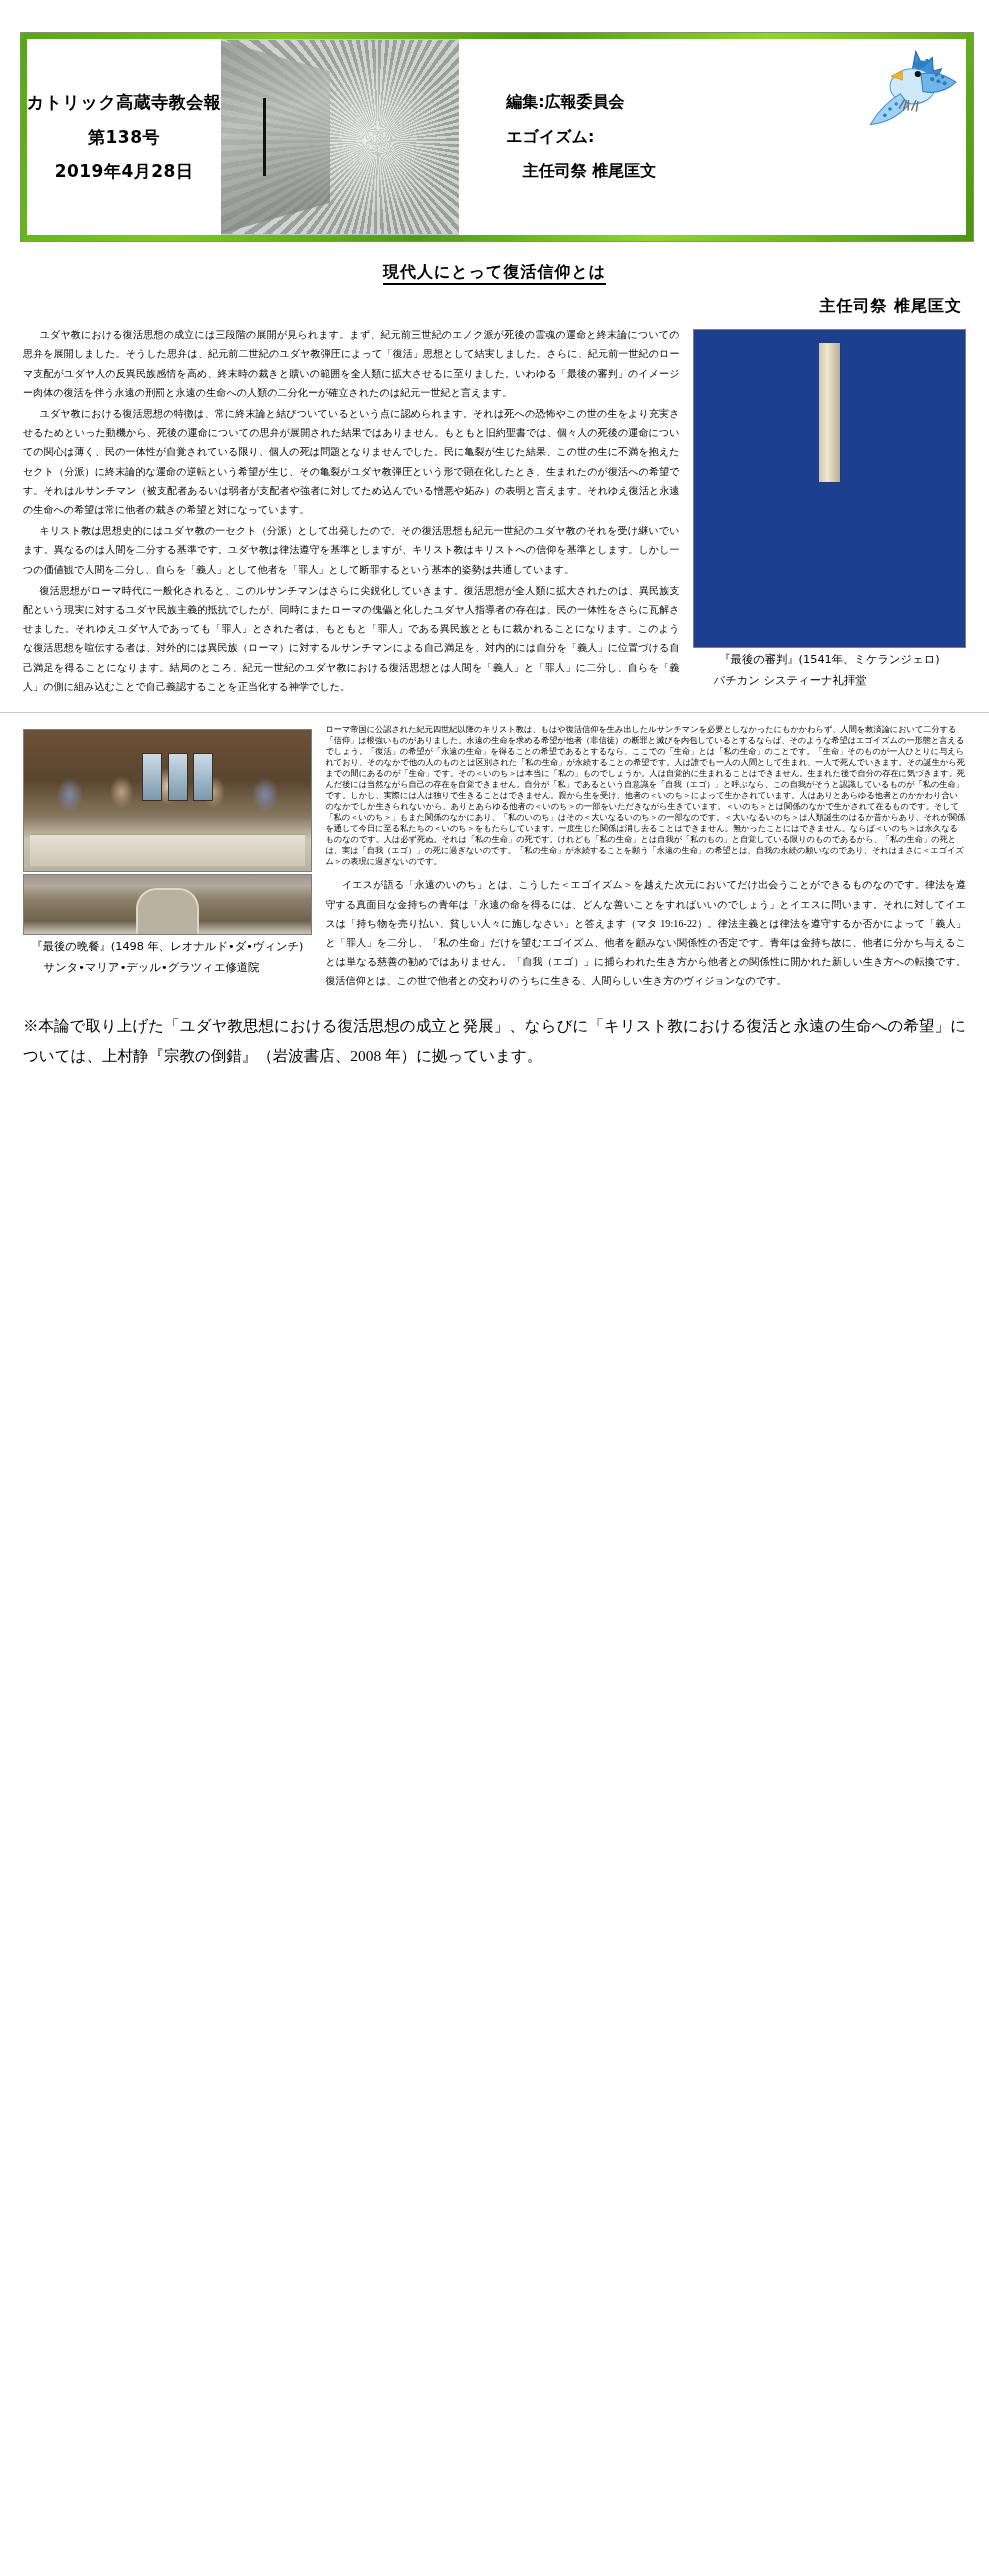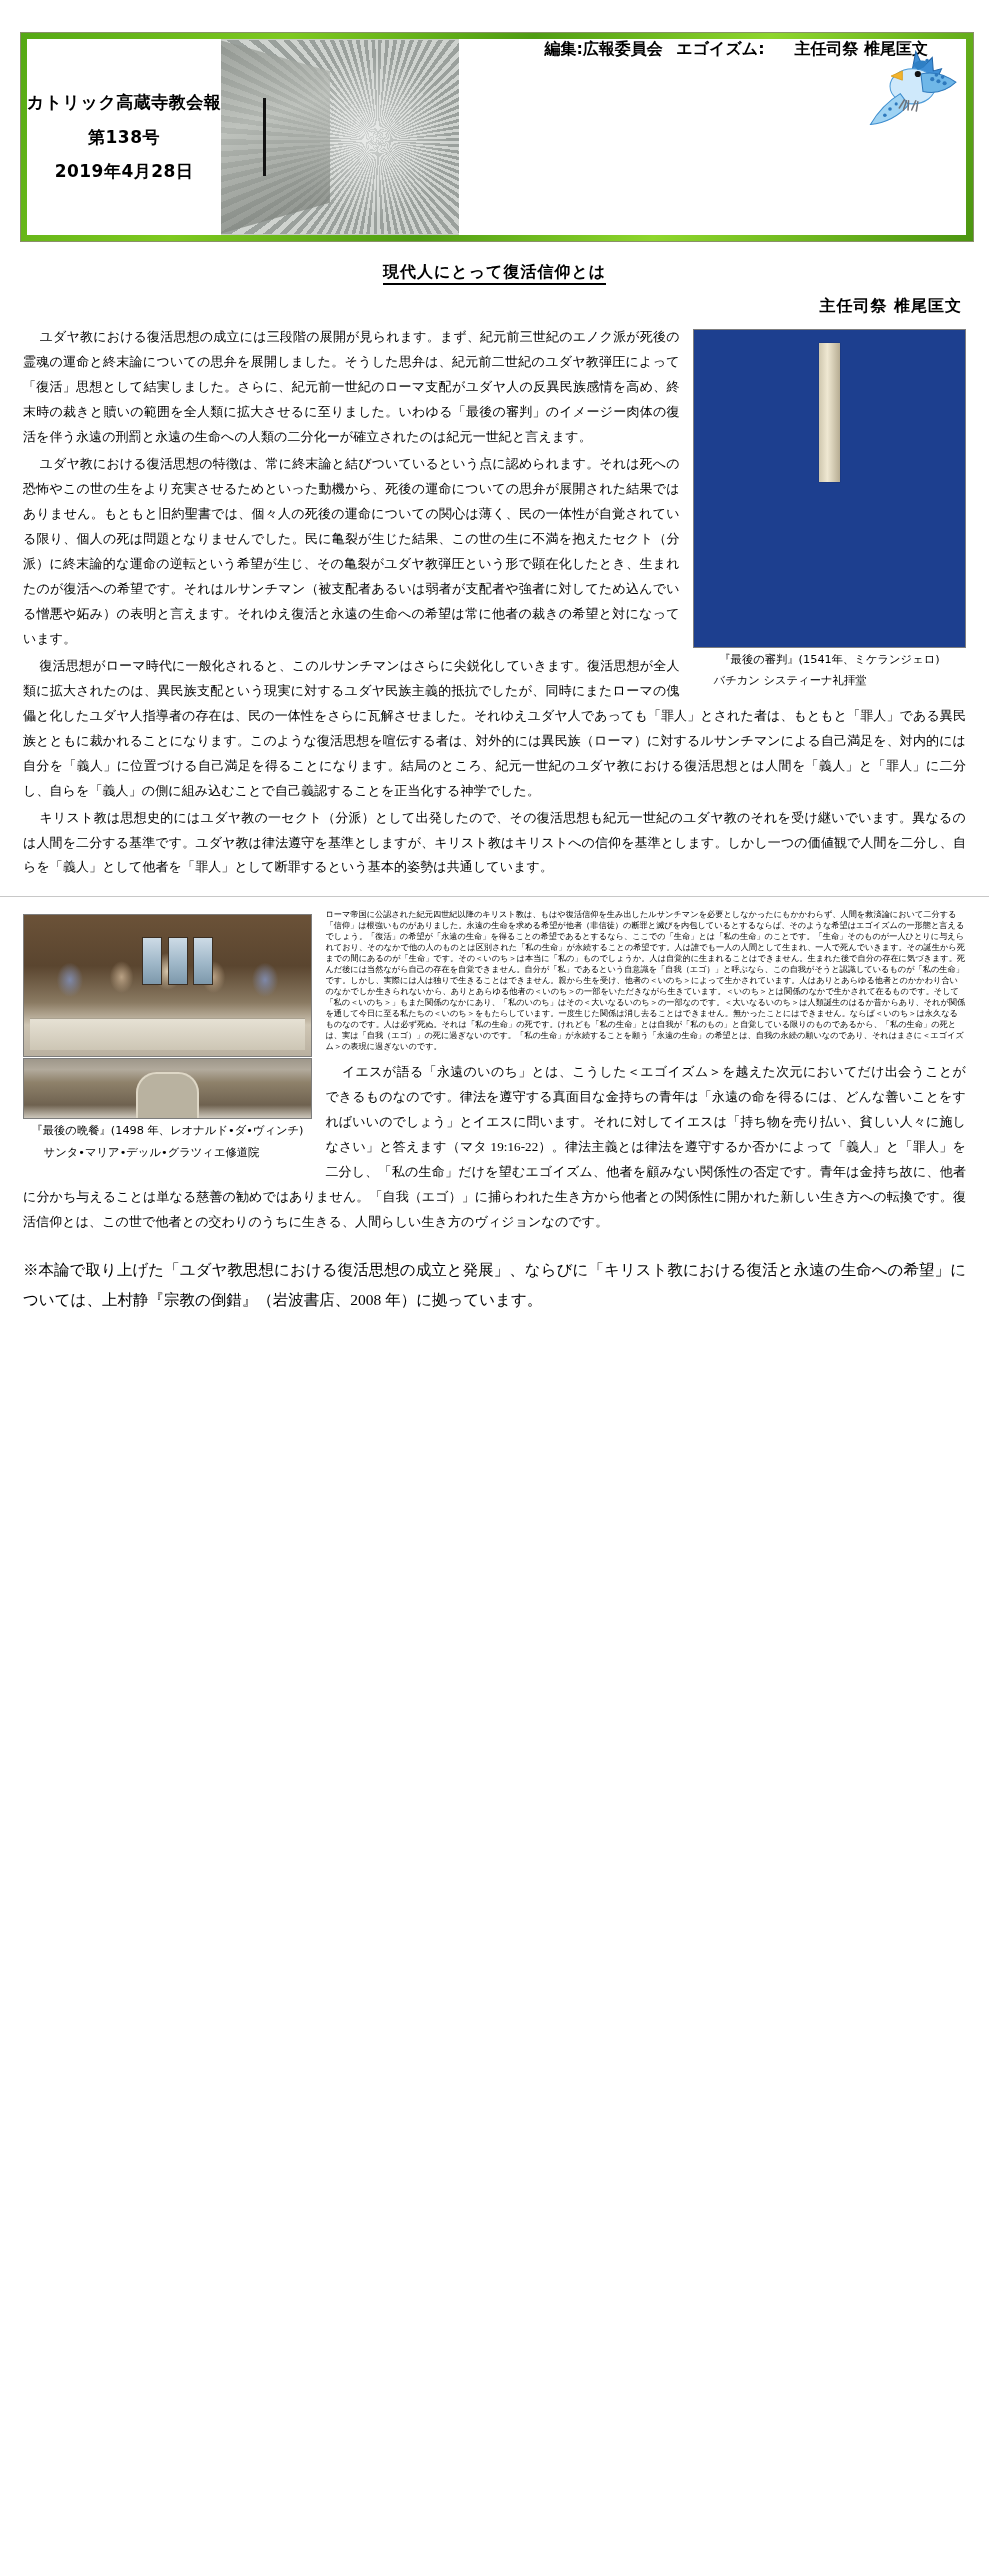--- a/index.html
+++ b/index.html
@@ -106,21 +106,21 @@
     text-shadow: 0 0 8.2px rgba(255,255,255,.9);
   }
 
   
   .mast-right {
     flex: 1 1 auto;
     margin-left: -1px;
     background: #ffffff;
     position: relative;
     display: flex;
-    flex-direction: row;
+    flex-direction: column;
     justify-content: center;
     gap: 13.4px;
     padding: 0 0 0 47px;
     font-family: "DejaVu Sans", "Liberation Sans", sans-serif;
     font-size: 16px;
     font-weight: 700;
     color: #000;
     z-index: 3;
   }
   .mast-right .indent { padding-left: 16.5px; }
@@ -154,21 +154,21 @@
     font-size: 16px;
     font-weight: 700;
     letter-spacing: 1px;
   }
 
   .body-wrap {
     margin: 8.2px 23px 0 23px;
   }
   p.para {
     margin: 0 0 2.1px 0;
-    font-size: 13px;
+    font-size: 10px;
     line-height: 1.92;
     text-align: justify;
     text-justify: inter-character;
     text-indent: 16.5px;
     letter-spacing: 0.1px;
   }
 
   
   .fig {
     margin: 0;
@@ -364,22 +364,22 @@
     <figure class="fig fig-right">
       <div class="art-judgment">
         <div class="pillar"></div>
       </div>
       <figcaption>『最後の審判』(1541年、ミケランジェロ)</figcaption>
       <figcaption class="line2">バチカン  システィーナ礼拝堂</figcaption>
     </figure>
 
     <p class="para">ユダヤ教における復活思想の成立には三段階の展開が見られます。まず、紀元前三世紀のエノク派が死後の霊魂の運命と終末論についての思弁を展開しました。そうした思弁は、紀元前二世紀のユダヤ教弾圧によって「復活」思想として結実しました。さらに、紀元前一世紀のローマ支配がユダヤ人の反異民族感情を高め、終末時の裁きと贖いの範囲を全人類に拡大させるに至りました。いわゆる「最後の審判」のイメージー肉体の復活を伴う永遠の刑罰と永遠の生命への人類の二分化ーが確立されたのは紀元一世紀と言えます。</p>
     <p class="para">ユダヤ教における復活思想の特徴は、常に終末論と結びついているという点に認められます。それは死への恐怖やこの世の生をより充実させるためといった動機から、死後の運命についての思弁が展開された結果ではありません。もともと旧約聖書では、個々人の死後の運命についての関心は薄く、民の一体性が自覚されている限り、個人の死は問題となりませんでした。民に亀裂が生じた結果、この世の生に不満を抱えたセクト（分派）に終末論的な運命の逆転という希望が生じ、その亀裂がユダヤ教弾圧という形で顕在化したとき、生まれたのが復活への希望です。それはルサンチマン（被支配者あるいは弱者が支配者や強者に対してため込んでいる憎悪や妬み）の表明と言えます。それゆえ復活と永遠の生命への希望は常に他者の裁きの希望と対になっています。</p>
+    <p class="para">キリスト教は思想史的にはユダヤ教の一セクト（分派）として出発したので、その復活思想も紀元一世紀のユダヤ教のそれを受け継いでいます。異なるのは人間を二分する基準です。ユダヤ教は律法遵守を基準としますが、キリスト教はキリストへの信仰を基準とします。しかし一つの価値観で人間を二分し、自らを「義人」として他者を「罪人」として断罪するという基本的姿勢は共通しています。</p>
     <p class="para">復活思想がローマ時代に一般化されると、このルサンチマンはさらに尖鋭化していきます。復活思想が全人類に拡大されたのは、異民族支配という現実に対するユダヤ民族主義的抵抗でしたが、同時にまたローマの傀儡と化したユダヤ人指導者の存在は、民の一体性をさらに瓦解させました。それゆえユダヤ人であっても「罪人」とされた者は、もともと「罪人」である異民族とともに裁かれることになります。このような復活思想を喧伝する者は、対外的には異民族（ローマ）に対するルサンチマンによる自己満足を、対内的には自分を「義人」に位置づける自己満足を得ることになります。結局のところ、紀元一世紀のユダヤ教における復活思想とは人間を「義人」と「罪人」に二分し、自らを「義人」の側に組み込むことで自己義認することを正当化する神学でした。</p>
-    <p class="para">キリスト教は思想史的にはユダヤ教の一セクト（分派）として出発したので、その復活思想も紀元一世紀のユダヤ教のそれを受け継いでいます。異なるのは人間を二分する基準です。ユダヤ教は律法遵守を基準としますが、キリスト教はキリストへの信仰を基準とします。しかし一つの価値観で人間を二分し、自らを「義人」として他者を「罪人」として断罪するという基本的姿勢は共通しています。</p>
     <div class="clear"></div>
   </div>
 
   <div class="divider"></div>
 
   <div class="body-wrap">
 
     <p class="para">
       </p><figure class="fig fig-left">
         <div class="art-supper">

